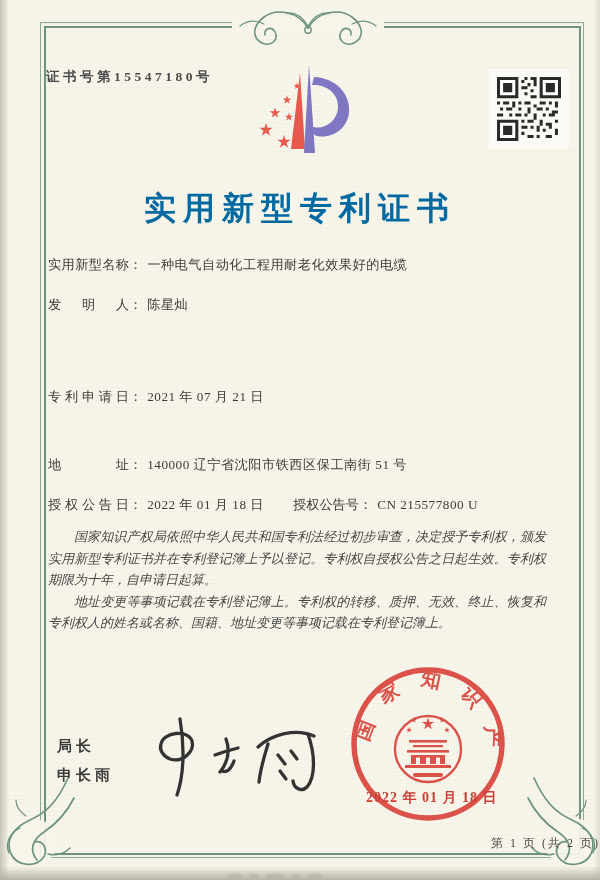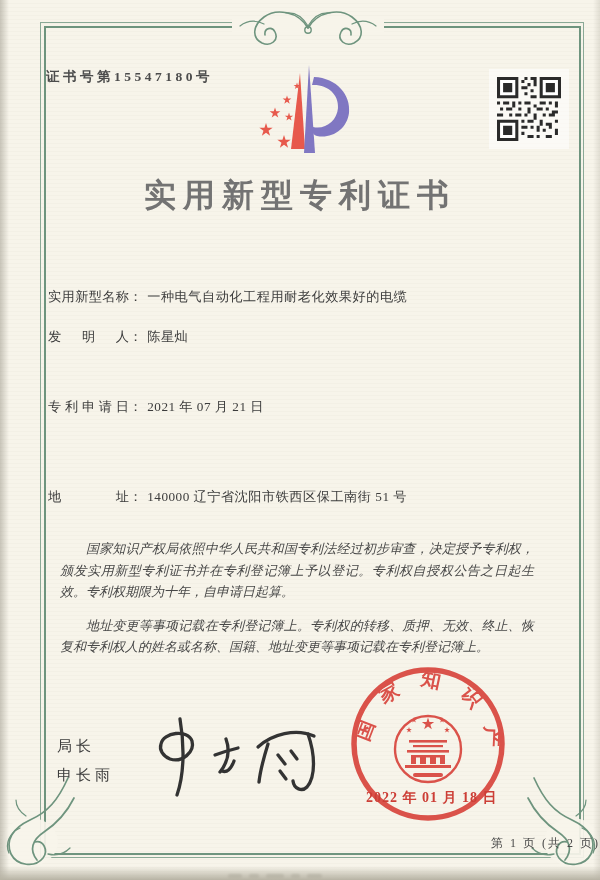--- a/index.html
+++ b/index.html
@@ -12,32 +12,32 @@
        background:linear-gradient(90deg,rgba(90,85,70,.30),rgba(90,85,70,0));}
   .edge-right{position:absolute;right:0;top:0;width:7px;height:100%;
        background:linear-gradient(270deg,rgba(90,85,70,.14),rgba(90,85,70,0));}
   .edge-bottom{position:absolute;left:0;bottom:0;width:100%;height:14px;
        background:linear-gradient(0deg,#b7b3a4,rgba(183,179,164,0));}
   .frame{position:absolute;left:40px;top:22px;width:542px;height:834px;
        border:1.4px solid #8aa996;}
   .frame-inner{position:absolute;inset:2.5px;border:2.6px solid #6e947e;}
   .abs{position:absolute;}
   .cert-no{left:46px;top:68px;font-size:13.5px;letter-spacing:3.5px;color:#4c4c4c;font-weight:bold;}
-  .title{left:0;top:174px;width:100%;text-align:center;font-size:32px;font-weight:600;
-       letter-spacing:7px;color:#737373;}
+  .title{left:0;top:187px;width:100%;text-align:center;font-size:32px;font-weight:600;
+       letter-spacing:7px;color:#0369a1;}
   .frow{left:48px;width:505px;font-size:13.2px;color:#3c3c3c;white-space:nowrap;}
-  .flabel{display:inline-block;width:81px;text-align:justify;text-align-last:justify;margin-top:32px;
+  .flabel{display:inline-block;width:81px;text-align:justify;text-align-last:justify;
        -moz-text-align-last:justify;}
   .fcolon{display:inline-block;margin-right:5px;}
   .fvalue{letter-spacing:.5px;}
   .grant2{position:absolute;left:245px;top:0;white-space:nowrap;}
   .paras{left:48px;top:526px;width:498px;font-size:13px;line-height:21.6px;color:#474747;
        text-align:justify;font-style:italic;}
-  .paras p{margin:12px;text-indent:2em;}
-  .signoff{left:57px;font-size:15px;color:#3b3b3b;letter-spacing:4px;font-weight:400;}
+  .paras p{margin:0;text-indent:2em;}
+  .signoff{left:57px;font-size:15px;color:#3b3b3b;letter-spacing:4px;font-weight:700;}
   .seal-date{left:366px;top:789px;font-size:14px;font-weight:600;color:#cc3e36;
        letter-spacing:1px;white-space:nowrap;}
   .footer{left:0;top:835px;width:100%;text-align:right;font-size:12px;
        letter-spacing:2px;color:#4a4a4a;}
   .qr-wrap{left:489px;top:69px;width:80px;height:80px;background:rgba(255,255,255,.55);
        display:flex;align-items:center;justify-content:center;}
   .showthrough{left:228px;top:866px;width:150px;height:12px;filter:blur(1.2px);opacity:.45;}
   .showthrough i{display:inline-block;height:5px;background:#8b887c;border-radius:2px;
        margin-right:7px;vertical-align:middle;}
 </style>
@@ -120,25 +120,31 @@
   </div>
 
   <div class="abs title">实用新型专利证书</div>
 
   <div class="abs frow" style="top:256px">
     <span class="flabel">实用新型名称</span><span class="fcolon">：</span><span class="fvalue">一种电气自动化工程用耐老化效果好的电缆</span>
   </div>
   <div class="abs frow" style="top:296px">
     <span class="flabel">发明人</span><span class="fcolon">：</span><span class="fvalue">陈星灿</span>
   </div>
-  <div class="abs frow" style="top:366px">
+  <div class="abs frow" style="top:388px">
     <span class="flabel">专利申请日</span><span class="fcolon">：</span><span class="fvalue">2021 年 07 月 21 日</span>
   </div>
   <div class="abs frow" style="top:456px">
     <span class="flabel">地址</span><span class="fcolon">：</span><span class="fvalue">140000 辽宁省沈阳市铁西区保工南街 51 号</span>
+  </div>
+  <div class="abs frow" style="top:496px;position:absolute">
+    <span class="flabel">授权公告日</span><span class="fcolon">：</span><span class="fvalue">2022 年 01 月 18 日</span>
+    <span class="grant2">
+      <span>授权公告号</span><span class="fcolon">：</span><span class="fvalue">CN 215577800 U</span>
+    </span>
   </div>
 
   <div class="abs paras">
     <p>国家知识产权局依照中华人民共和国专利法经过初步审查，决定授予专利权，颁发实用新型专利证书并在专利登记簿上予以登记。专利权自授权公告之日起生效。专利权期限为十年，自申请日起算。</p>
     <p>地址变更等事项记载在专利登记簿上。专利权的转移、质押、无效、终止、恢复和专利权人的姓名或名称、国籍、地址变更等事项记载在专利登记簿上。</p>
   </div>
 
   <div class="abs signoff" style="top:737px">局长</div>
   <div class="abs signoff" style="top:766px">申长雨</div>
 

